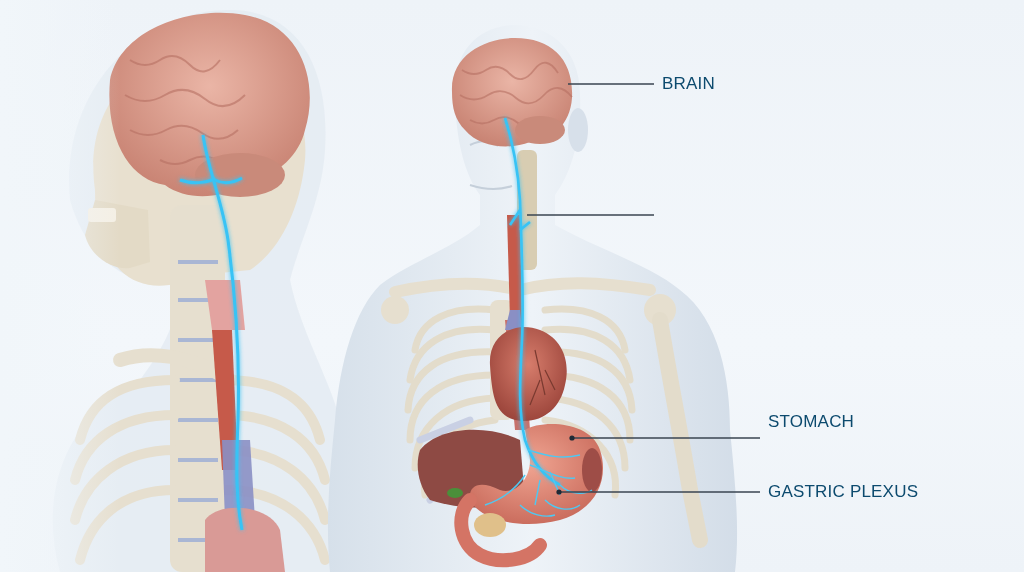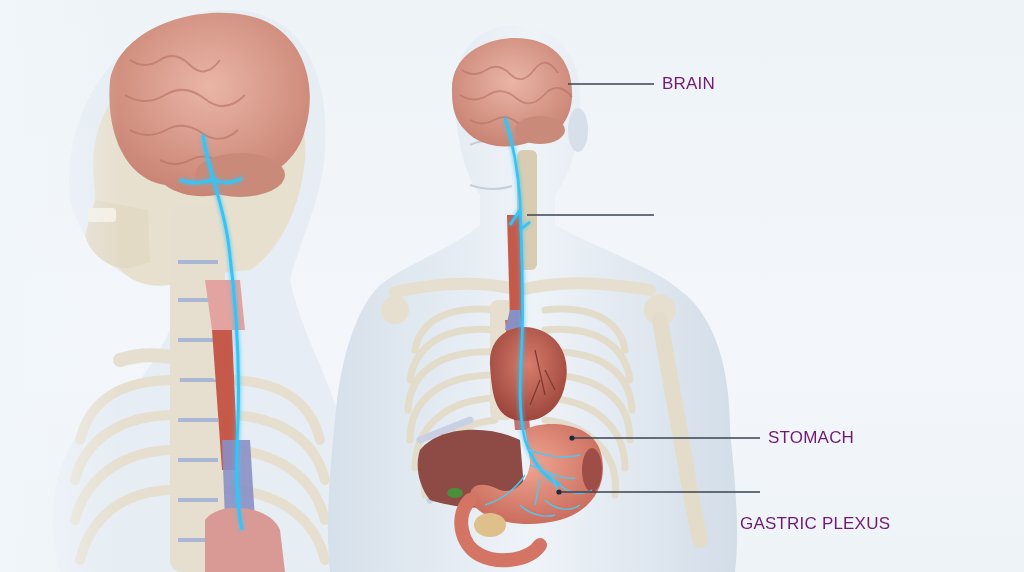--- a/index.html
+++ b/index.html
@@ -3,21 +3,21 @@
 <meta charset="utf-8">
 <style>
   html, body { margin:0; padding:0; }
   body {
     width:1024px; height:572px; overflow:hidden; position:relative;
     background: linear-gradient(180deg,#eef3f8 0%,#f3f7fb 60%,#eef3f8 100%);
     font-family: "Liberation Sans", sans-serif;
   }
   .stage { position:absolute; left:0; top:0; width:1024px; height:572px; }
   .label {
-    position:absolute; color:#701a75; font-weight:400; font-size:17px;
+    position:absolute; color:#0c4a6e; font-weight:400; font-size:17px;
     letter-spacing:0.2px; white-space:nowrap; line-height:20px;
     font-family: "Liberation Sans", sans-serif;
   }
   svg { position:absolute; left:0; top:0; }
 </style>
 </head>
 <body>
 
 <div class="stage">
 
@@ -176,16 +176,16 @@
     <line x1="572" y1="438" x2="760" y2="438"></line>
     <line x1="559" y1="492" x2="760" y2="492"></line>
   </g>
   <g fill="#1f2a36">
     <circle cx="572" cy="438" r="2.6"></circle>
     <circle cx="559" cy="492" r="2.6"></circle>
   </g>
 </svg>
 
 <div class="label" style="left:662px; top:74px;">BRAIN</div>
-<div class="label" style="left:768px; top:428px;">STOMACH</div>
-<div class="label" style="left:740px; top:482px;margin-top:32px;">GASTRIC PLEXUS</div>
+<div class="label" style="left:768px; top:412px;">STOMACH</div>
+<div class="label" style="left:768px; top:482px;">GASTRIC PLEXUS</div>
 
 </div>
 
 </body></html>

